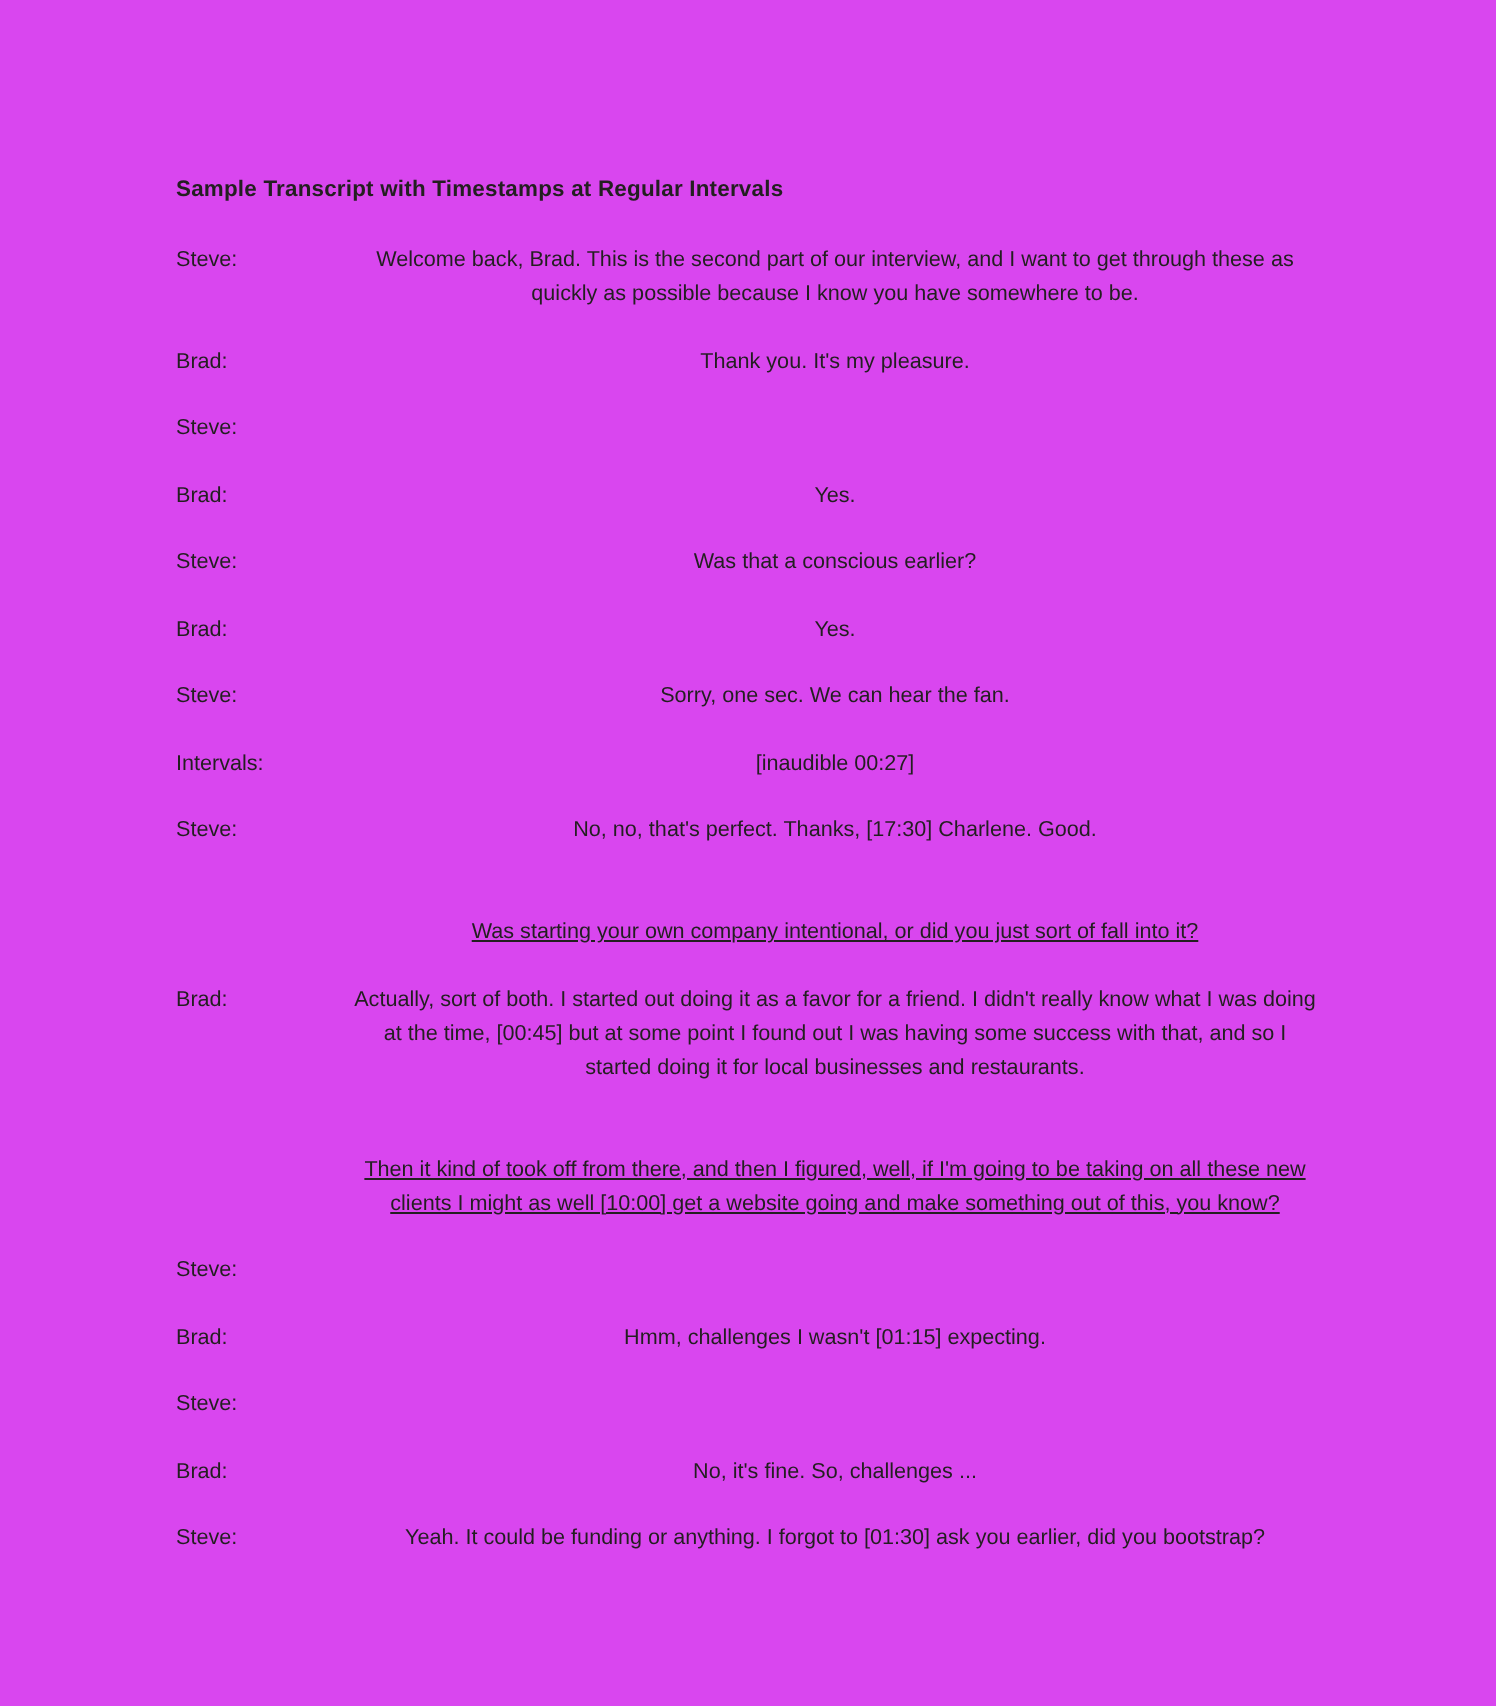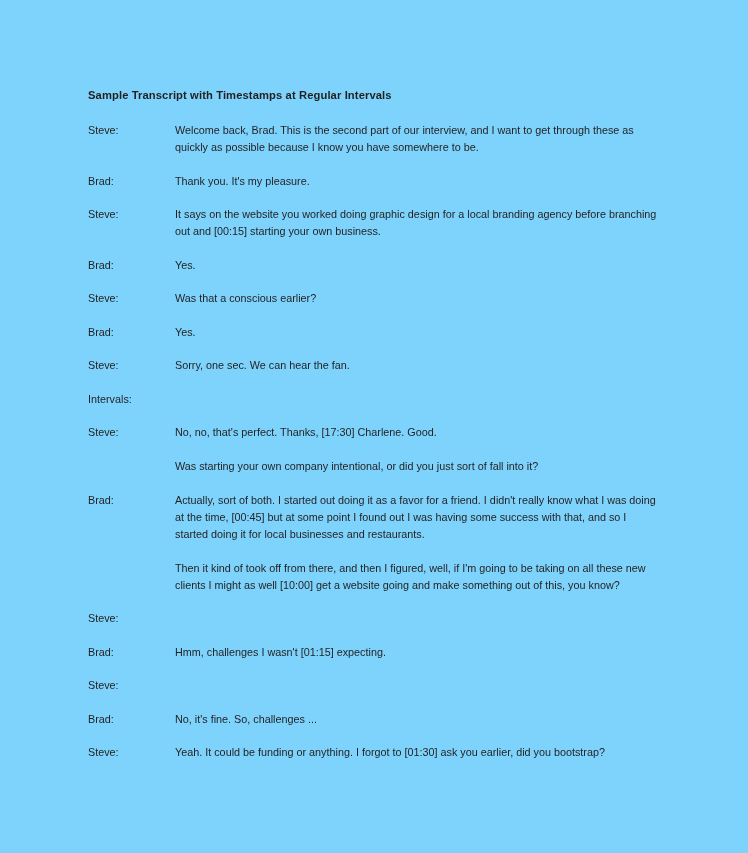--- a/index.html
+++ b/index.html
@@ -12,21 +12,21 @@
     width: 748px;
     height: 853px;
     font-family: "Liberation Sans", sans-serif;
     color: #231f20;
     -webkit-font-smoothing: antialiased;
   }
   .page {
     position: relative;
     width: 748px;
     height: 853px;
-    background: #7dd3fc;
+    background: #d946ef;
     box-sizing: border-box;
     padding: 88px 88px 0 88px;
   }
   .doc-title {
     font-size: 11.2px;
     font-weight: bold;
     line-height: 14px;
     color: #231f20;
     margin: 0 0 20px 0;
     letter-spacing: 0.01em;
@@ -49,24 +49,25 @@
   }
   .utterances {
     flex: 1 1 auto;
     max-width: 486px;
   }
   .utterance {
     font-size: 10.8px;
     line-height: 17px;
     color: #231f20;
     margin: 0;
-    text-align: left;
+    text-align: center;
   }
   .utterance + .utterance {
-    margin-top: 17px;
+    margin-top: 34px;
+    text-decoration: underline;
   }
 </style>
 </head>
 <body>
 
 <div class="page">
   <h1 class="doc-title">Sample Transcript with Timestamps at Regular Intervals</h1>
 
   <div class="transcript">
       <div class="turn">
@@ -76,23 +77,20 @@
         </div>
       </div>
       <div class="turn">
         <div class="speaker">Brad:</div>
         <div class="utterances">
           <p class="utterance">Thank you. It's my pleasure.</p>
         </div>
       </div>
       <div class="turn">
         <div class="speaker">Steve:</div>
-        <div class="utterances">
-          <p class="utterance">It says on the website you worked doing graphic design for a local branding agency before branching out and [00:15] starting your own business.</p>
-        </div>
       </div>
       <div class="turn">
         <div class="speaker">Brad:</div>
         <div class="utterances">
           <p class="utterance">Yes.</p>
         </div>
       </div>
       <div class="turn">
         <div class="speaker">Steve:</div>
         <div class="utterances">
@@ -106,20 +104,23 @@
         </div>
       </div>
       <div class="turn">
         <div class="speaker">Steve:</div>
         <div class="utterances">
           <p class="utterance">Sorry, one sec. We can hear the fan.</p>
         </div>
       </div>
       <div class="turn">
         <div class="speaker">Intervals:</div>
+        <div class="utterances">
+          <p class="utterance">[inaudible 00:27]</p>
+        </div>
       </div>
       <div class="turn">
         <div class="speaker">Steve:</div>
         <div class="utterances">
           <p class="utterance">No, no, that's perfect. Thanks, [17:30] Charlene. Good.</p>
           <p class="utterance">Was starting your own company intentional, or did you just sort of fall into it?</p>
         </div>
       </div>
       <div class="turn">
         <div class="speaker">Brad:</div>

